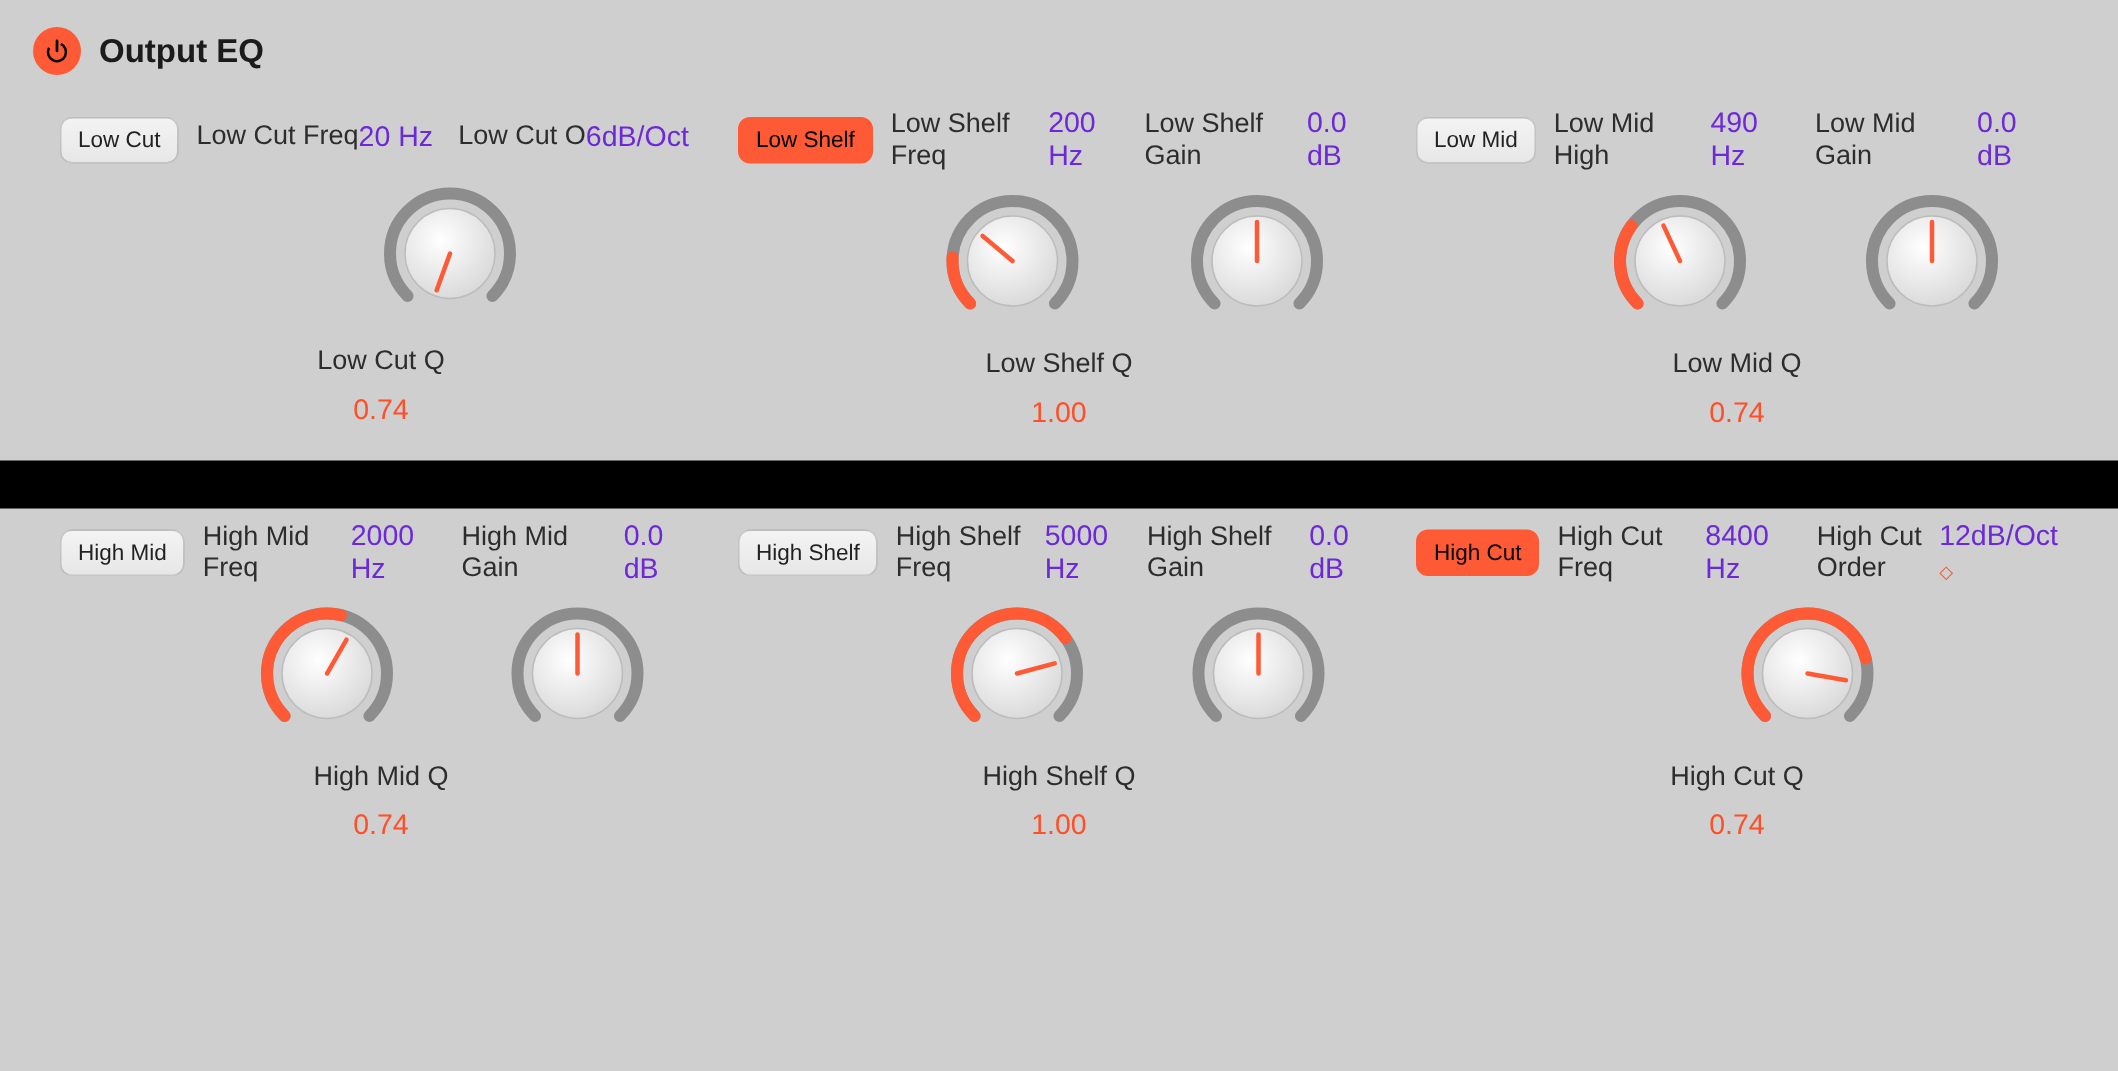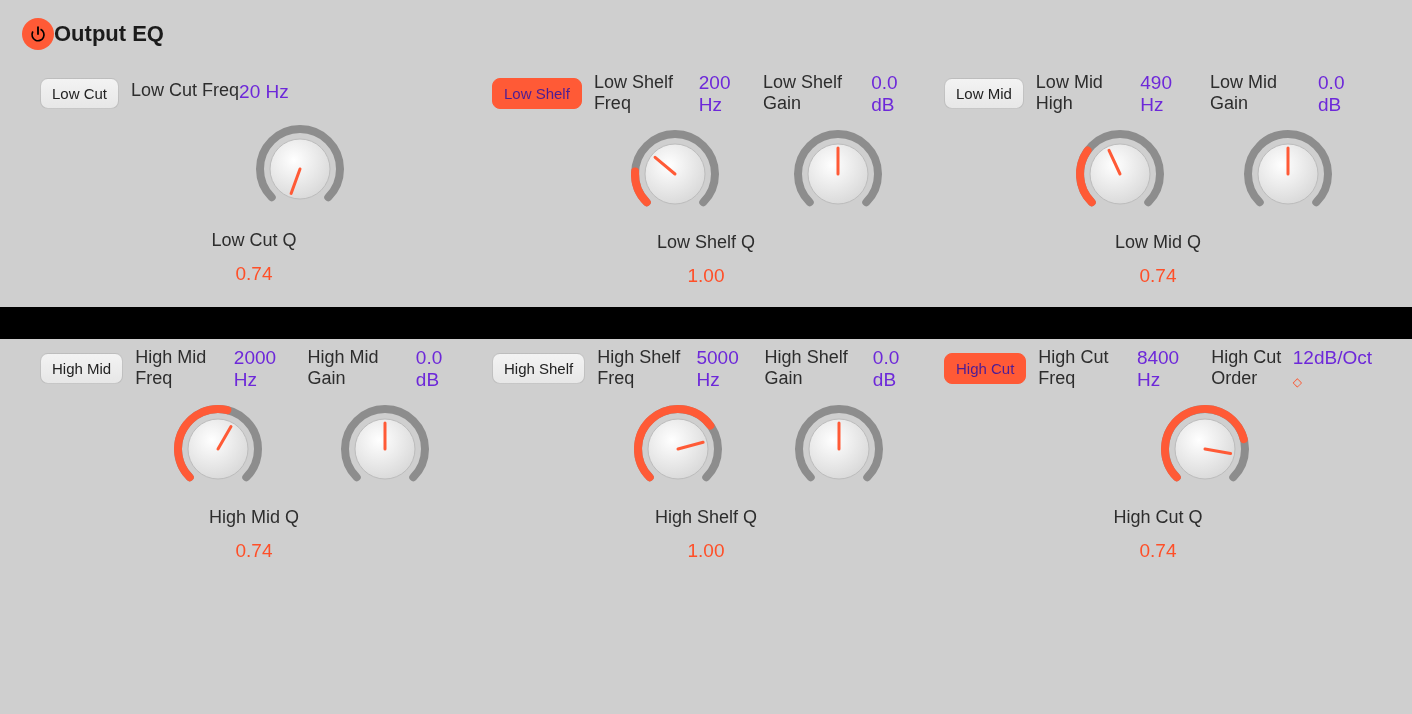--- a/index.html
+++ b/index.html
@@ -1,20 +1,20 @@
 <!DOCTYPE html>
 <html><head>
 <meta charset="utf-8">
 <style>
   * { box-sizing: border-box; margin: 0; padding: 0; }
   html, body { width: 1412px; height: 714px; font-family: -apple-system, "Helvetica Neue", Arial, sans-serif; }
   body { background: #cfcfcf; display: flex; flex-direction: column; }
 
   .header {
-    display: flex; align-items: center; 
+    display: flex; align-items: center; gap: 12px;
     padding: 18px 22px 14px 22px;
   }
   .power {
     width: 32px; height: 32px; border-radius: 50%;
     background: #ff5a36; display: flex; align-items: center; justify-content: center;
     cursor: pointer;
   }
   .power svg { width: 18px; height: 18px; }
   .title { font-size: 22px; font-weight: 700; color: #1b1b1b; }
 
@@ -37,21 +37,21 @@
     padding: 6px 11px;
     border-radius: 8px;
     font-size: 15px;
     border: 1px solid rgba(0,0,0,0.18);
     background: linear-gradient(#f3f3f3,#e7e7e7);
     color: #222;
     cursor: pointer;
     white-space: nowrap;
   }
   .band-btn.active {
-    background: #ff5a36; color: #4c1d95; border-color: #ff5a36;
+    background: #ff5a36; color: #000000; border-color: #ff5a36;
   }
   .param {
     display: flex; flex-direction: row; align-items: center;
     font-size: 16px;
   }
   .param .label { color: #2d2d2d; font-size: 18px; }
   .param .value { color: #6d28d9; font-size: 19px; margin-top: 2px; }
   .param.select .value::after {
     
     content: " ◇"; font-size: 12px; color: #ff4f28;
@@ -90,20 +90,24 @@
 </div>
 
 <div class="row">
 
   <div class="band">
     <button class="band-btn">Low Cut</button>
     <div class="param param-freq">
       <span class="label">Low Cut Freq</span>
       <span class="value">20 Hz</span>
     </div>
+    <div class="param param-extra">
+      <span class="label">Low Cut O</span>
+      <span class="value">6dB/Oct</span>
+    </div>
     <div class="knob-single">
       <div class="knob">
     <svg viewBox="0 0 92 92">
       <defs>
         <radialGradient id="kg" cx="40%" cy="35%" r="70%">
           <stop offset="0%" stop-color="#ffffff"></stop>
           <stop offset="100%" stop-color="#d8d8d8"></stop>
         </radialGradient>
       </defs>
       <path d="M 17.7157287525381 74.2842712474619 A 40 40 0 1 1 74.28427124746193 74.28427124746187" stroke="#8d8d8d" stroke-width="8" fill="none" stroke-linecap="round"></path>

